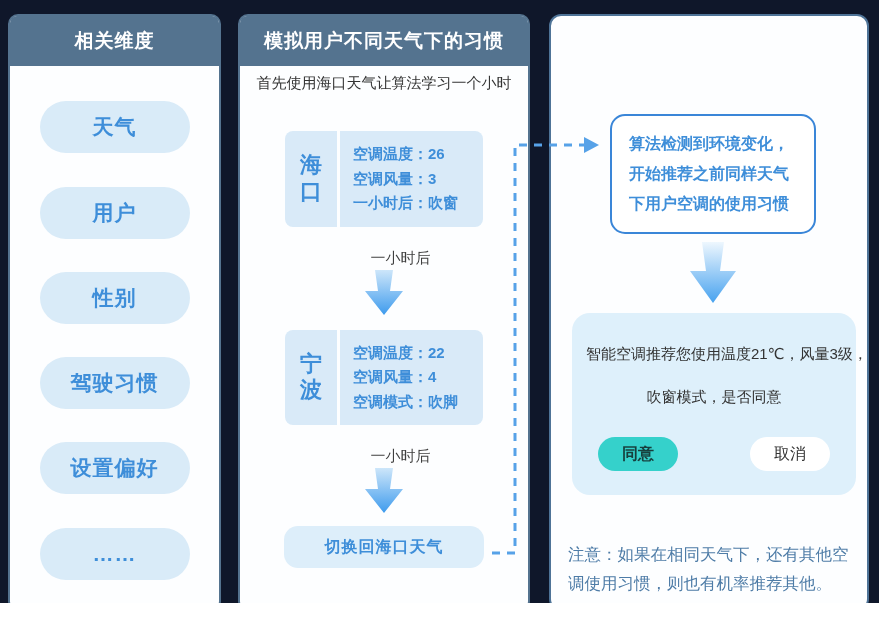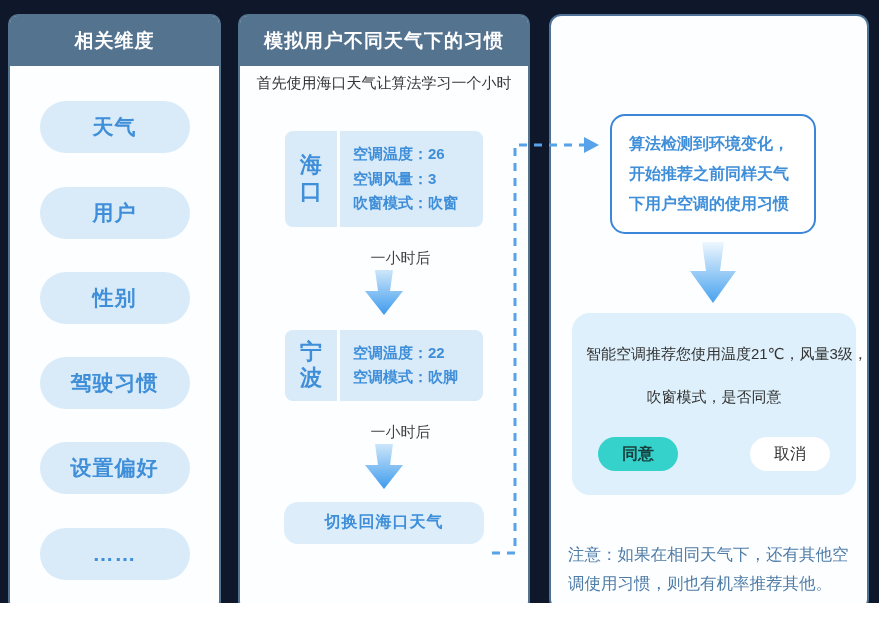--- a/index.html
+++ b/index.html
@@ -79,41 +79,42 @@
 
     <div class="intro-text">首先使用海口天气让算法学习一个小时</div>
 
     <div class="city-card card1">
       <div class="city-label">
         <span>海口</span>
       </div>
       <div class="city-rows">
         <div class="city-row">空调温度：26</div>
         <div class="city-row">空调风量：3</div>
-        <div class="city-row">吹窗模式：吹窗</div>
+        <div class="city-row">一小时后：吹窗</div>
       </div>
     </div>
 
     <div class="hour-label">一小时后</div>
     <svg class="down-arrow" width="44" height="46" viewBox="0 0 44 46">
       <defs>
           <linearGradient id="g1" x1="0" y1="0" x2="0" y2="1">
         <stop offset="0" stop-color="#cde6fa"></stop>
             <stop offset="1" stop-color="#3e9bed"></stop>
       </linearGradient>
         </defs>
       <path d="M13 0 L31 0 L28 21 L41 21 L22 45 L3 21 L16 21 Z" fill="url(#g1)"></path>
     </svg>
 
     <div class="city-card card2">
       <div class="city-label">
         <span>宁波</span>
       </div>
       <div class="city-rows">
         <div class="city-row">空调温度：22</div>
+        <div class="city-row">空调风量：4</div>
         <div class="city-row">空调模式：吹脚</div>
       </div>
     </div>
 
     <div class="hour-label">一小时后</div>
     <svg class="down-arrow" width="44" height="46" viewBox="0 0 44 46">
       <defs>
           <linearGradient id="g2" x1="0" y1="0" x2="0" y2="1">
         <stop offset="0" stop-color="#cde6fa"></stop>
             <stop offset="1" stop-color="#3e9bed"></stop>

